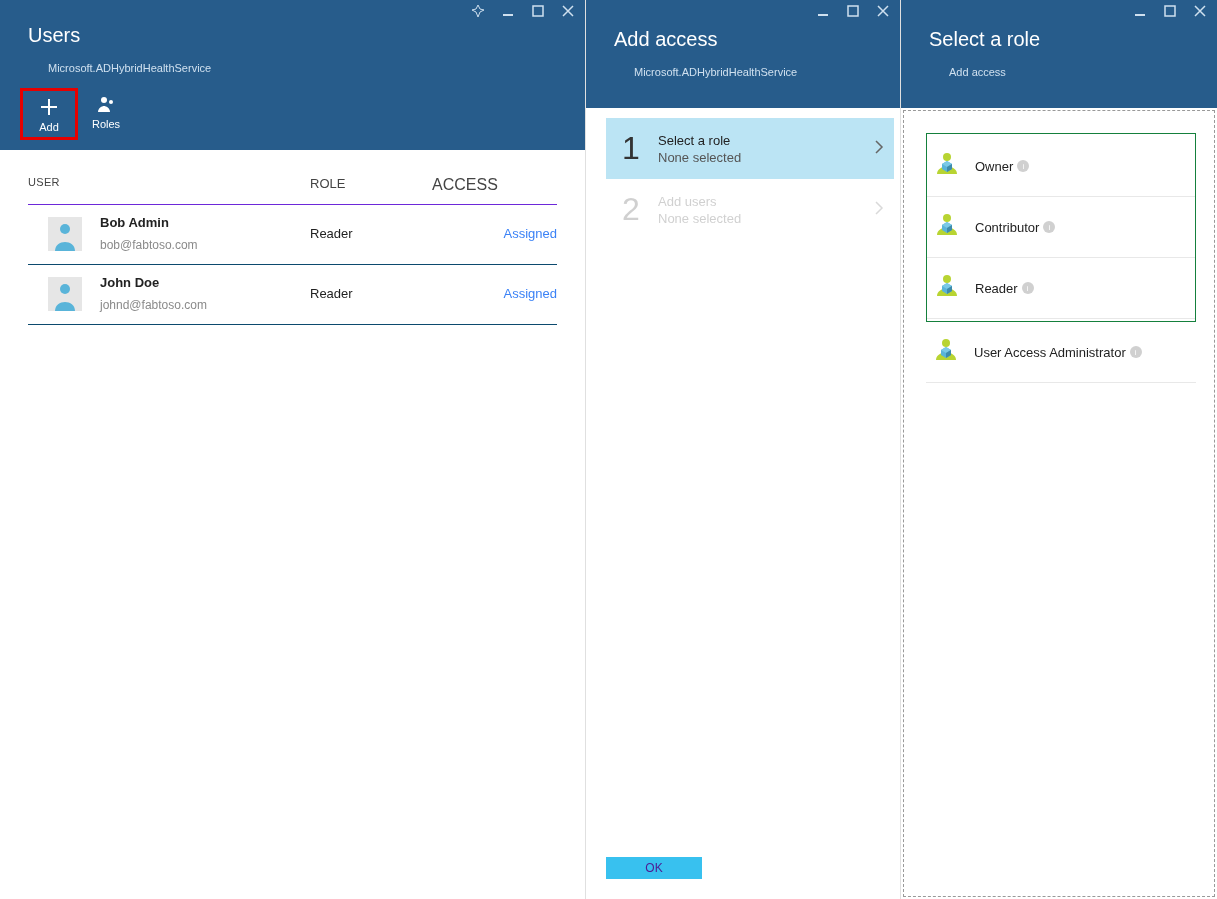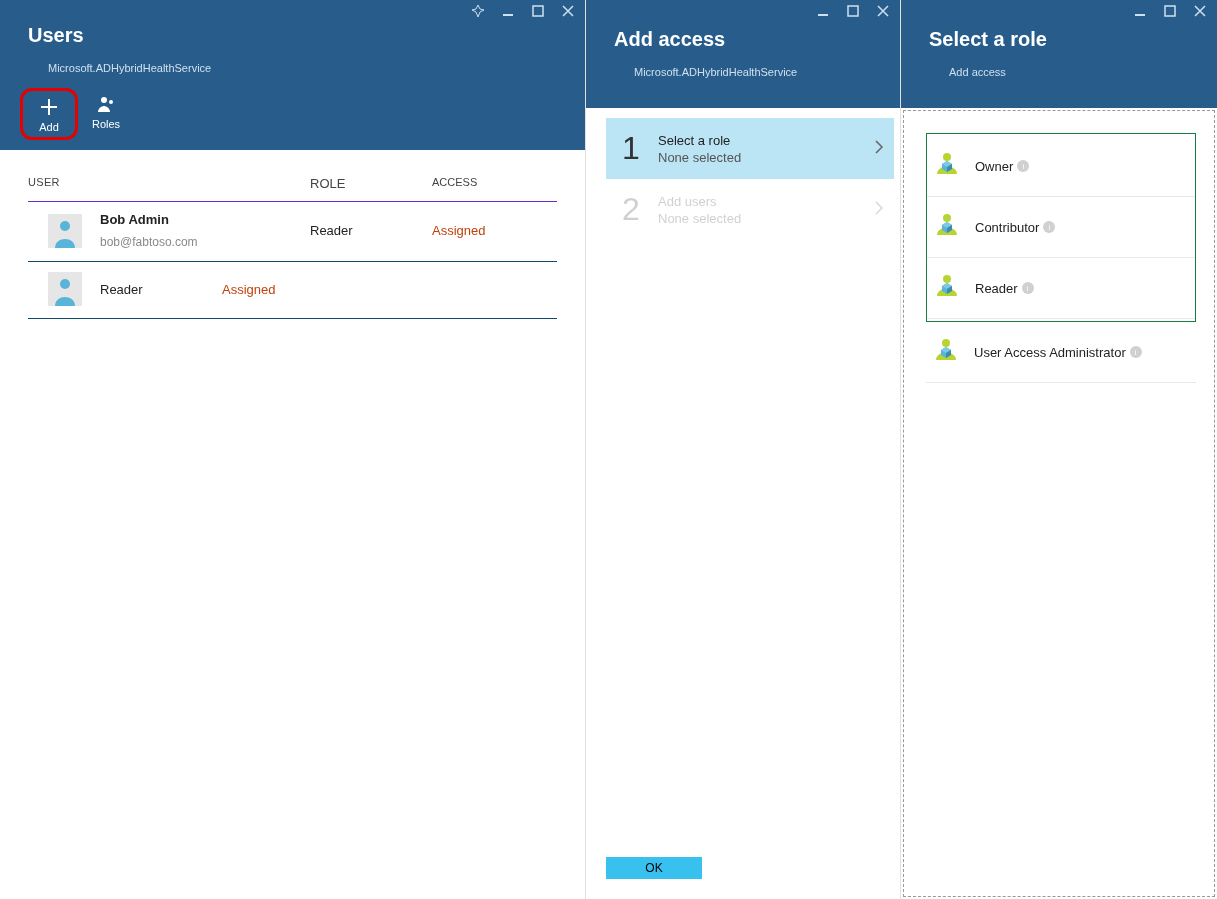--- a/index.html
+++ b/index.html
@@ -28,72 +28,72 @@
     position: absolute;
     top: 4px;
     right: 10px;
     display: flex;
     gap: 16px;
     align-items: center;
   }
   .wc-icon { width: 14px; height: 14px; display: block; }
   .wc-icon svg { display: block; }
   .title-area { padding: 24px 0 4px 28px; }
-  .blade-title { font-size: 20px; font-weight: 700; color: #fff; }
+  .blade-title { font-size: 20px; font-weight: 400; color: #fff; }
   .blade-subtitle { font-size: 11px; color: #cfe0ef; margin-top: 15px; padding-left: 20px; }
   .toolbar { display: flex; padding: 10px 0 10px 20px; }
   .toolbar-btn {
     display: flex; flex-direction: column; align-items: center;
-    padding: 4px 14px; cursor: pointer; color: #fff; border-radius: 12px;
+    padding: 4px 14px; cursor: pointer; color: #fff;
   }
   .toolbar-btn .tb-icon { width: 24px; height: 24px; display: flex; align-items: center; justify-content: center; }
   .toolbar-btn .tb-label { font-size: 11px; margin-top: 2px; }
   .highlight-add {
     border: 3px solid #e60000;
   }
   .blade-body { flex: 1; background: #fff; overflow: auto; }
 
   
   .blade1 { width: 586px; border-right: 1px solid #e0e0e0; }
   .users-table { padding: 20px 28px 0 28px; }
   .users-head { display: flex; padding: 6px 0 10px 0; border-bottom: 1px solid #6d28d9; }
   .col-user { width: 282px; font-size: 11px; color: #444; letter-spacing: .3px;}
   .col-role { width: 122px; font-size: 13px; color: #444; }
-  .col-access { flex: 1; font-size: 11px; color: #444; }
+  .col-access { flex: 1; font-size: 16px; color: #444; }
   .user-row { display: flex; align-items: center; padding: 10px 0 12px 0; border-bottom: 1px solid #0c4a6e; }
   .avatar {
     width: 34px; height: 34px; background: #e6e6e6; margin-left: 20px; margin-right: 18px;
     display: flex; align-items: flex-end; justify-content: center; overflow: hidden;
   }
   .user-info { width: 210px; }
   .user-name { font-size: 13px; color: #222; font-weight: 600; }
   .user-email { font-size: 12px; color: #8a8a8a; margin-top: 8px; }
   .user-role { width: 122px; font-size: 13px; color: #222; }
-  .user-access { flex: 1; font-size: 13px; color: #c2410c; }
+  .user-access { flex: 1; font-size: 13px; color: #3b82f6; text-align: right; }
 
   
   .blade2 { width: 315px; border-right: 1px solid #e0e0e0; }
   .blade2 .title-area { padding: 28px 0 30px 28px; }
   .step-list { padding: 10px 6px 0 20px; }
   .step-item {
     display: flex; align-items: center; padding: 12px 10px 12px 8px;
     cursor: pointer;
   }
   .step-active { background: #bbe4f4; }
   .step-disabled { opacity: .55; }
   .step-num { font-size: 32px; font-weight: 300; color: #333; width: 34px; text-align: center; }
   .step-active .step-num { color: #333; }
   .step-text { flex: 1; margin-left: 10px; }
   .step-title { font-size: 13px; color: #222; }
   .step-sub { font-size: 13px; color: #555; margin-top: 2px; }
   .step-chevron { color: #666; }
   .step-disabled .step-title, .step-disabled .step-sub, .step-disabled .step-num, .step-disabled .step-chevron { color: #aaa; }
   .ok-bar { padding: 0 0 20px 20px; }
   .ok-btn {
-    background: #38c1ef; color: #000000; border: none;
+    background: #38c1ef; color: #4c1d95; border: none;
     width: 96px; height: 22px; font-size: 12px; cursor: pointer;
   }
 
   
   .blade3 { width: 316px; position: relative; }
   .blade3 .title-area { padding: 28px 0 30px 28px; }
   .blade3 .blade-body {
     border: 1px dashed #999; margin: 2px 2px 2px 2px;
     padding-top: 22px;
   }
@@ -207,20 +207,24 @@
         <div class="user-role">Reader</div>
         <div class="user-access">Assigned</div>
       </div>
 
       <div class="user-row">
         <div class="avatar">
           <svg width="34" height="34">
               <use href="#avatar-person"></use>
             </svg>
         </div>
+        <div class="user-info">
+          <div class="user-name">John Doe</div>
+          <div class="user-email">johnd@fabtoso.com</div>
+        </div>
         <div class="user-role">Reader</div>
         <div class="user-access">Assigned</div>
       </div>
     </div>
   </div>
 </div>
 
 <div class="blade blade2">
   <div class="blade-header">
     <div class="window-controls">

